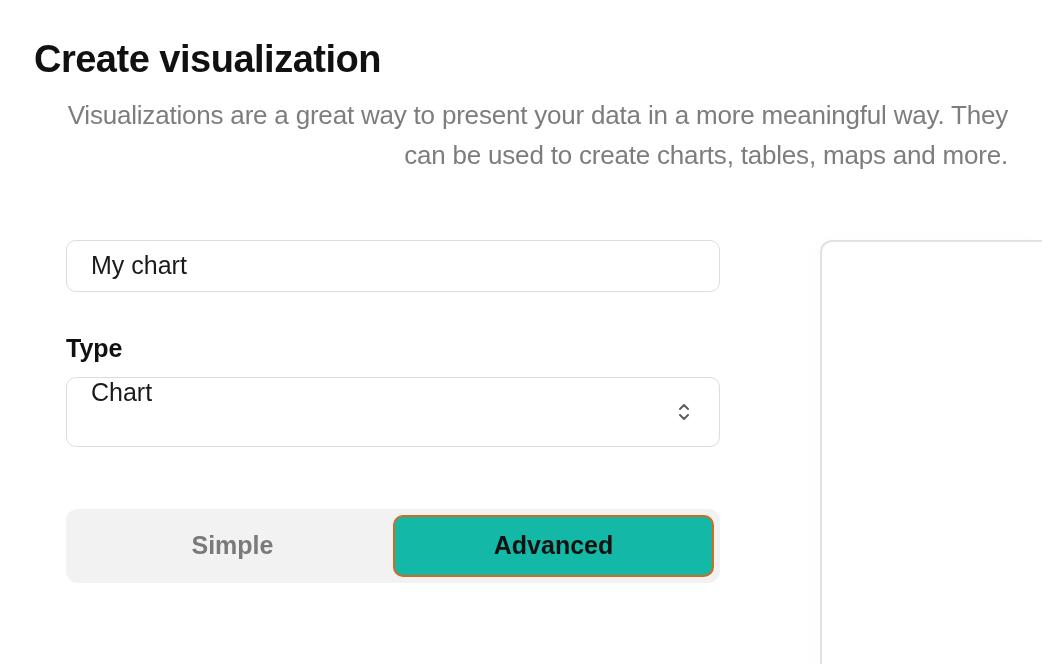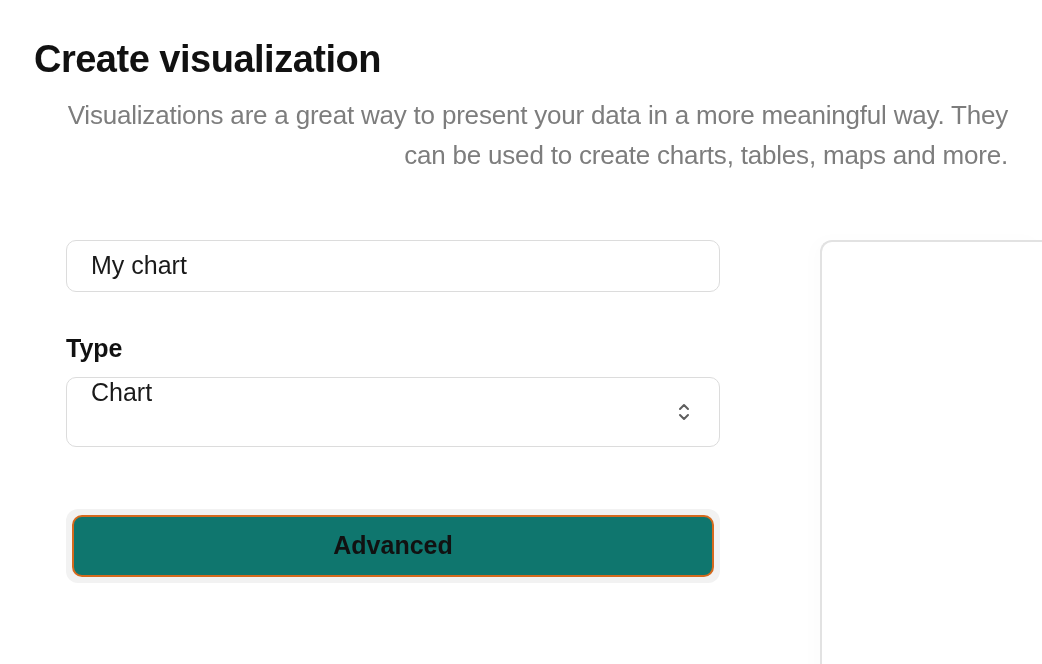--- a/index.html
+++ b/index.html
@@ -123,21 +123,21 @@
       justify-content: center;
       font-size: 25px;
       font-weight: 600;
       border-radius: 10px;
       cursor: pointer;
       color: #7a7a7a;
       background: transparent;
       border: 2px solid transparent;
     }
     .segment.active {
-      background: #0f766e;
+      background: #14b8a6;
       color: #111111;
       border: 2px solid #d56a1e;
     }
   </style>
 </head>
 <body>
 
 <div class="page-header">
   <h1 class="page-title">Create visualization</h1>
   <p class="page-description">Visualizations are a great way to present your data in a more meaningful way. They can be used to create charts, tables, maps and more.</p>
@@ -159,20 +159,23 @@
         <span class="updown-icon">
           <svg viewBox="0 0 16 22" width="16" height="22" fill="none" stroke="currentColor" stroke-width="2" stroke-linecap="round" stroke-linejoin="round">
             <polyline points="4,8 8,4 12,8"></polyline>
             <polyline points="4,14 8,18 12,14"></polyline>
           </svg>
         </span>
       </div>
     </div>
 
     <div class="segmented">
+      <div class="segment">
+        <span>Simple</span>
+      </div>
       <div class="segment active">
         <span>Advanced</span>
       </div>
     </div>
 
   </div>
 
   <div class="preview-column"></div>
 </div>
 

